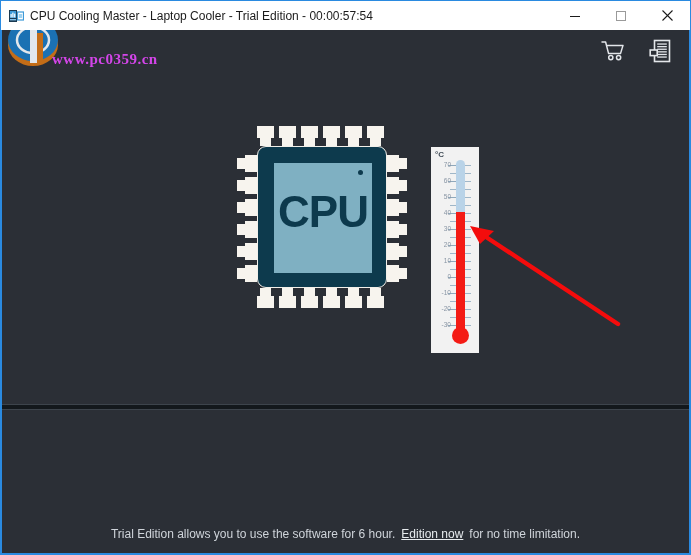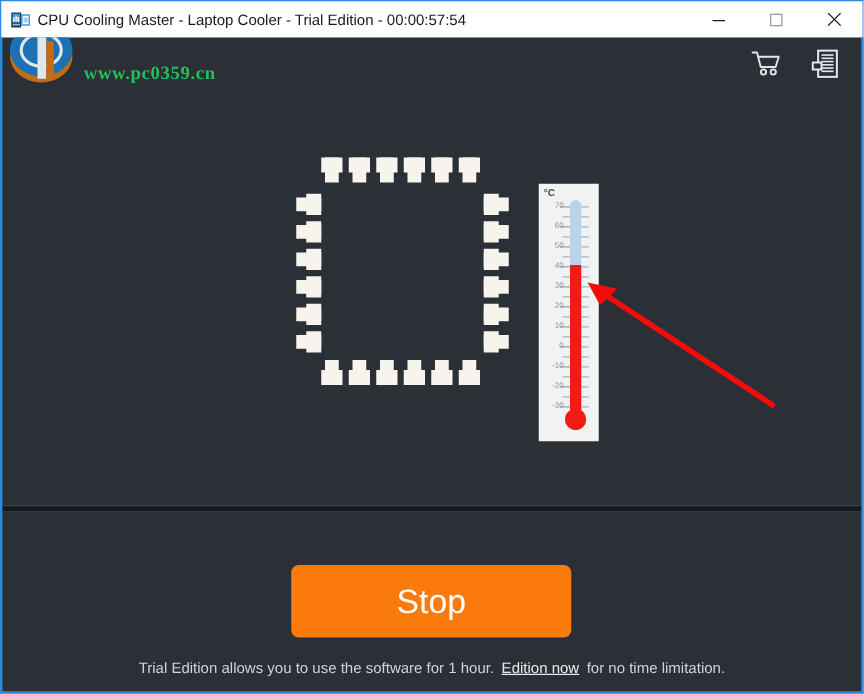--- a/index.html
+++ b/index.html
@@ -103,25 +103,25 @@
     font-size: 30px;
     font-weight: bold;
     color: #2e5f93;
     font-family: "DejaVu Sans", sans-serif;
     letter-spacing: 1px;
     line-height: 32px;
     opacity: 0.95;
   }
   .wm-url {
     position: absolute;
-    left: 63px;
+    left: 48px;
     top: 28px;
     font-size: 15px;
     font-weight: bold;
-    color: #22c55e;
+    color: #d946ef;
     font-family: "Liberation Serif", serif;
     letter-spacing: 0.5px;
   }
   .wm-logo {
     position: absolute;
     left: 2px;
     top: -6px;
     width: 54px;
     height: 52px;
   }
@@ -496,20 +496,26 @@
         <div class="pin pin-h" style="left:163px; top:112px;">
             <span class="cap" style="left:0;"></span>
           </div>
         <div class="pin pin-h" style="left:163px; top:134px;">
             <span class="cap" style="left:0;"></span>
           </div>
         <div class="pin pin-h" style="left:163px; top:156px;">
             <span class="cap" style="left:0;"></span>
           </div>
 
+        <div class="chip-body">
+          <div class="chip-die">
+            <span class="chip-dot"></span>
+            <div class="chip-label">CPU</div>
+          </div>
+        </div>
       </div>
 
       <div class="thermo">
         <span class="th-unit">°C</span>
         <div class="th-tube-bg"></div>
         <div class="th-merc" style="top:65px; height:121px;"></div>
         <div class="th-bulb"></div>
 
         <span class="th-tick major" style="top:18px;"></span>
         <span class="th-lab" style="top:14px;">70</span>
@@ -570,20 +576,19 @@
 
       <svg class="annot" viewBox="0 0 687 373" aria-hidden="true">
         <line x1="616" y1="294" x2="478" y2="203" stroke="#f40c0c" stroke-width="4.4" stroke-linecap="round"></line>
         <path d="M468 196 L492 201 L478 214 Z" fill="#f40c0c"></path>
       </svg>
     </div>
 
     <div class="divider"></div>
 
     <div class="footer">
-      <button class="stop-btn">Stop</button>
       <div class="trial-line">
-        <span class="seg">Trial Edition allows you to use the software for 1 hour.</span><span class="upgrade">Edition now</span><span class="seg">for no time limitation.</span>
+        <span class="seg">Trial Edition allows you to use the software for 6 hour.</span><span class="upgrade">Edition now</span><span class="seg">for no time limitation.</span>
       </div>
     </div>
 
   </div>
 </div>
 
 </body></html>

